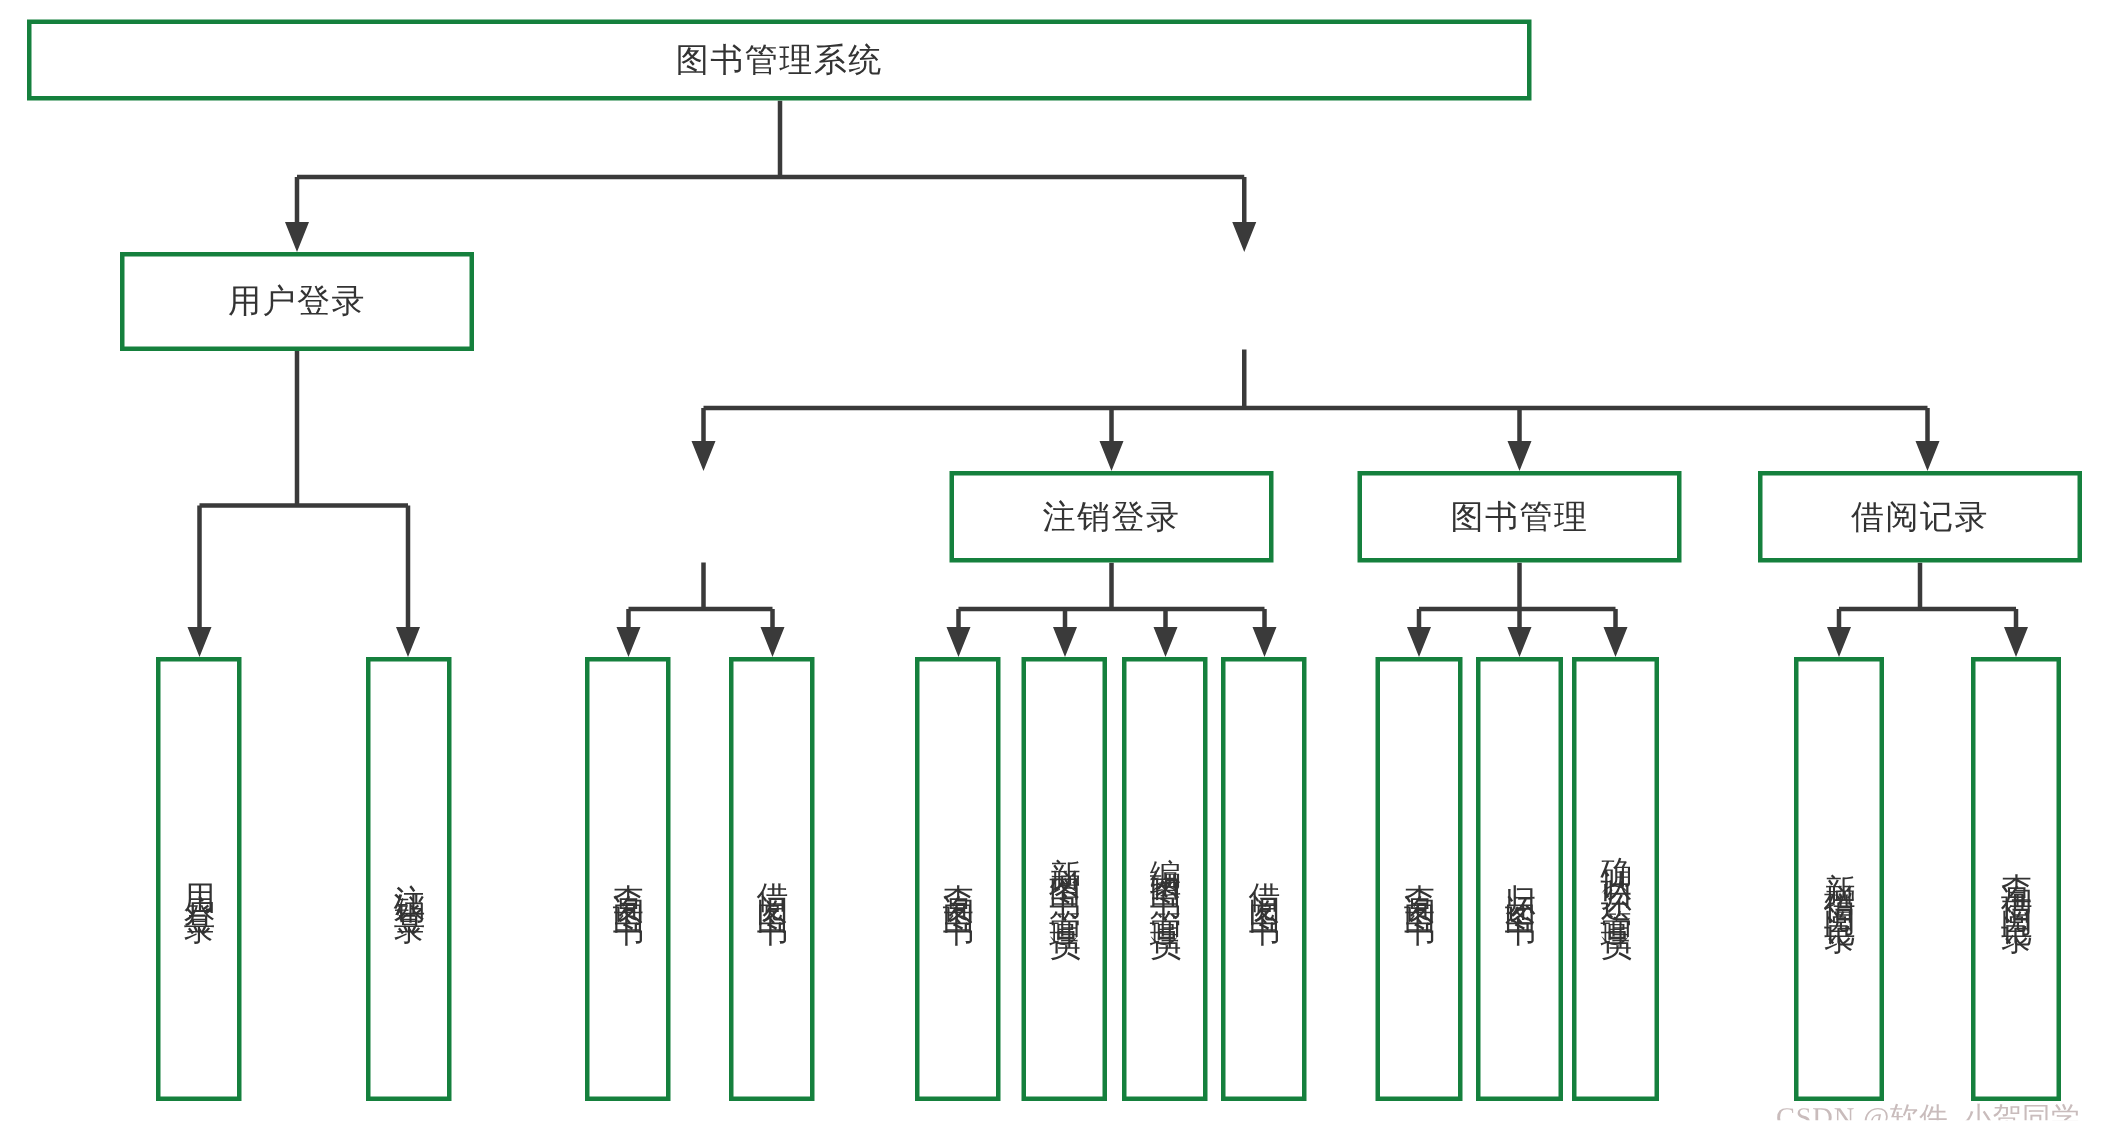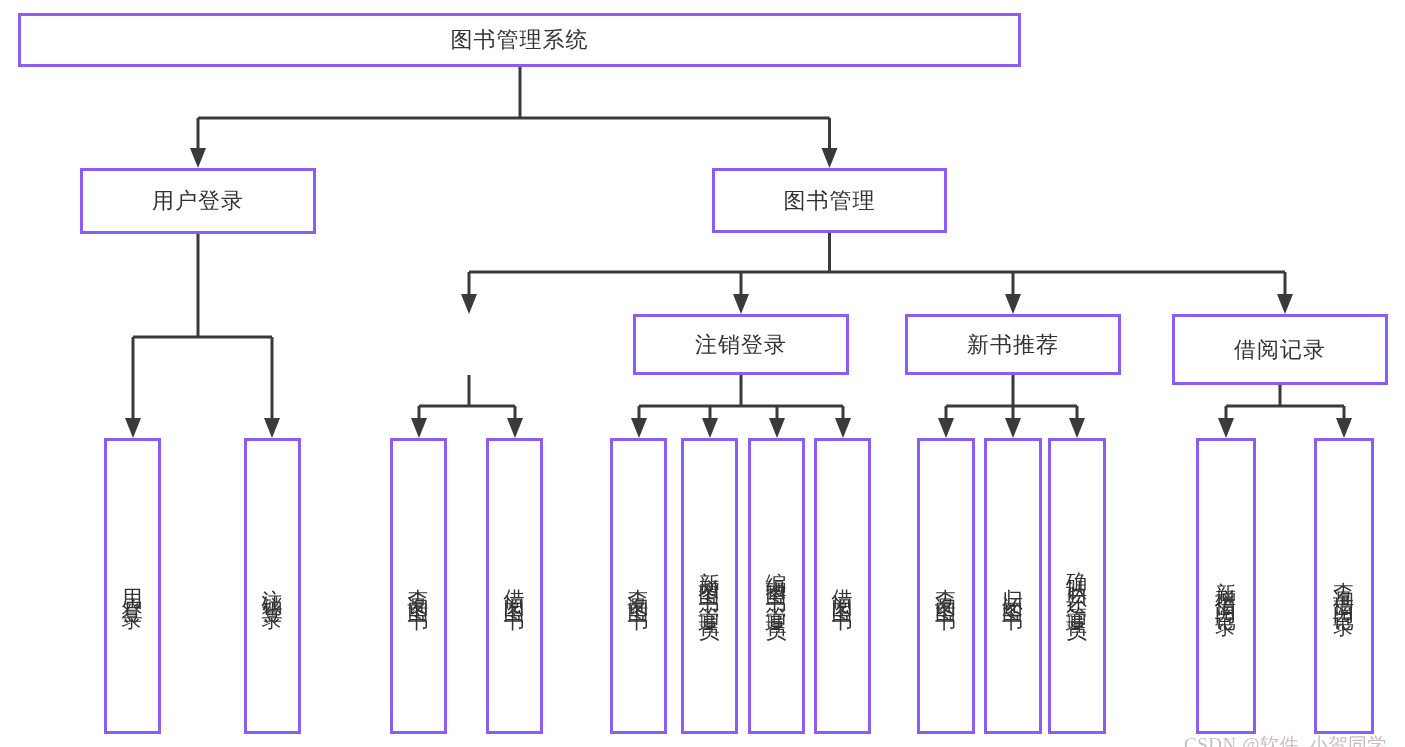--- a/index.html
+++ b/index.html
@@ -7,21 +7,21 @@
     position:relative;
     width:1405px;height:747px;
     background:#ffffff;
     font-family:"Liberation Sans","DejaVu Sans",sans-serif;
     overflow:hidden;
   }
   svg.connectors{position:absolute;left:0;top:0;width:1405px;height:747px;}
   .node{
     position:absolute;
     background:#ffffff;
-    border:3px solid #8b5cf6;
+    border:3px solid #15803d;
     box-sizing:border-box;
     display:flex;align-items:center;justify-content:center;
     color:#333333;
   }
   .hnode{font-size:22px;letter-spacing:1px;}
   .leaf{top:438px;height:296px;}
   .vtext{
     writing-mode:vertical-rl;
     text-orientation:mixed;
     font-size:21px;
@@ -57,31 +57,28 @@
          M1218 418 H1234 L1226 438 Z  M1336 418 H1352 L1344 438 Z"></path>
   </svg>
 
   <div class="node hnode" style="left:18px;top:13px;width:1003px;height:54px;">
     <span>图书管理系统</span>
   </div>
 
   <div class="node hnode" style="left:80px;top:168px;width:236px;height:66px;">
     <span>用户登录</span>
   </div>
-  <div class="node hnode" style="left:712px;top:168px;width:235px;height:65px;">
-    <span>图书管理</span>
-  </div>
 
   <div class="node hnode" style="left:633px;top:314px;width:216px;height:61px;">
     <span>注销登录</span>
   </div>
   <div class="node hnode" style="left:905px;top:314px;width:216px;height:61px;">
-    <span>新书推荐</span>
+    <span>图书管理</span>
   </div>
-  <div class="node hnode" style="left:1172px;top:314px;width:216px;height:71px;">
+  <div class="node hnode" style="left:1172px;top:314px;width:216px;height:61px;">
     <span>借阅记录</span>
   </div>
 
   <div class="node leaf" style="left:104px;width:57px;">
     <span class="vtext">用户登录</span>
   </div>
   <div class="node leaf" style="left:244px;width:57px;">
     <span class="vtext">注销登录</span>
   </div>
   <div class="node leaf" style="left:390px;width:57px;">

